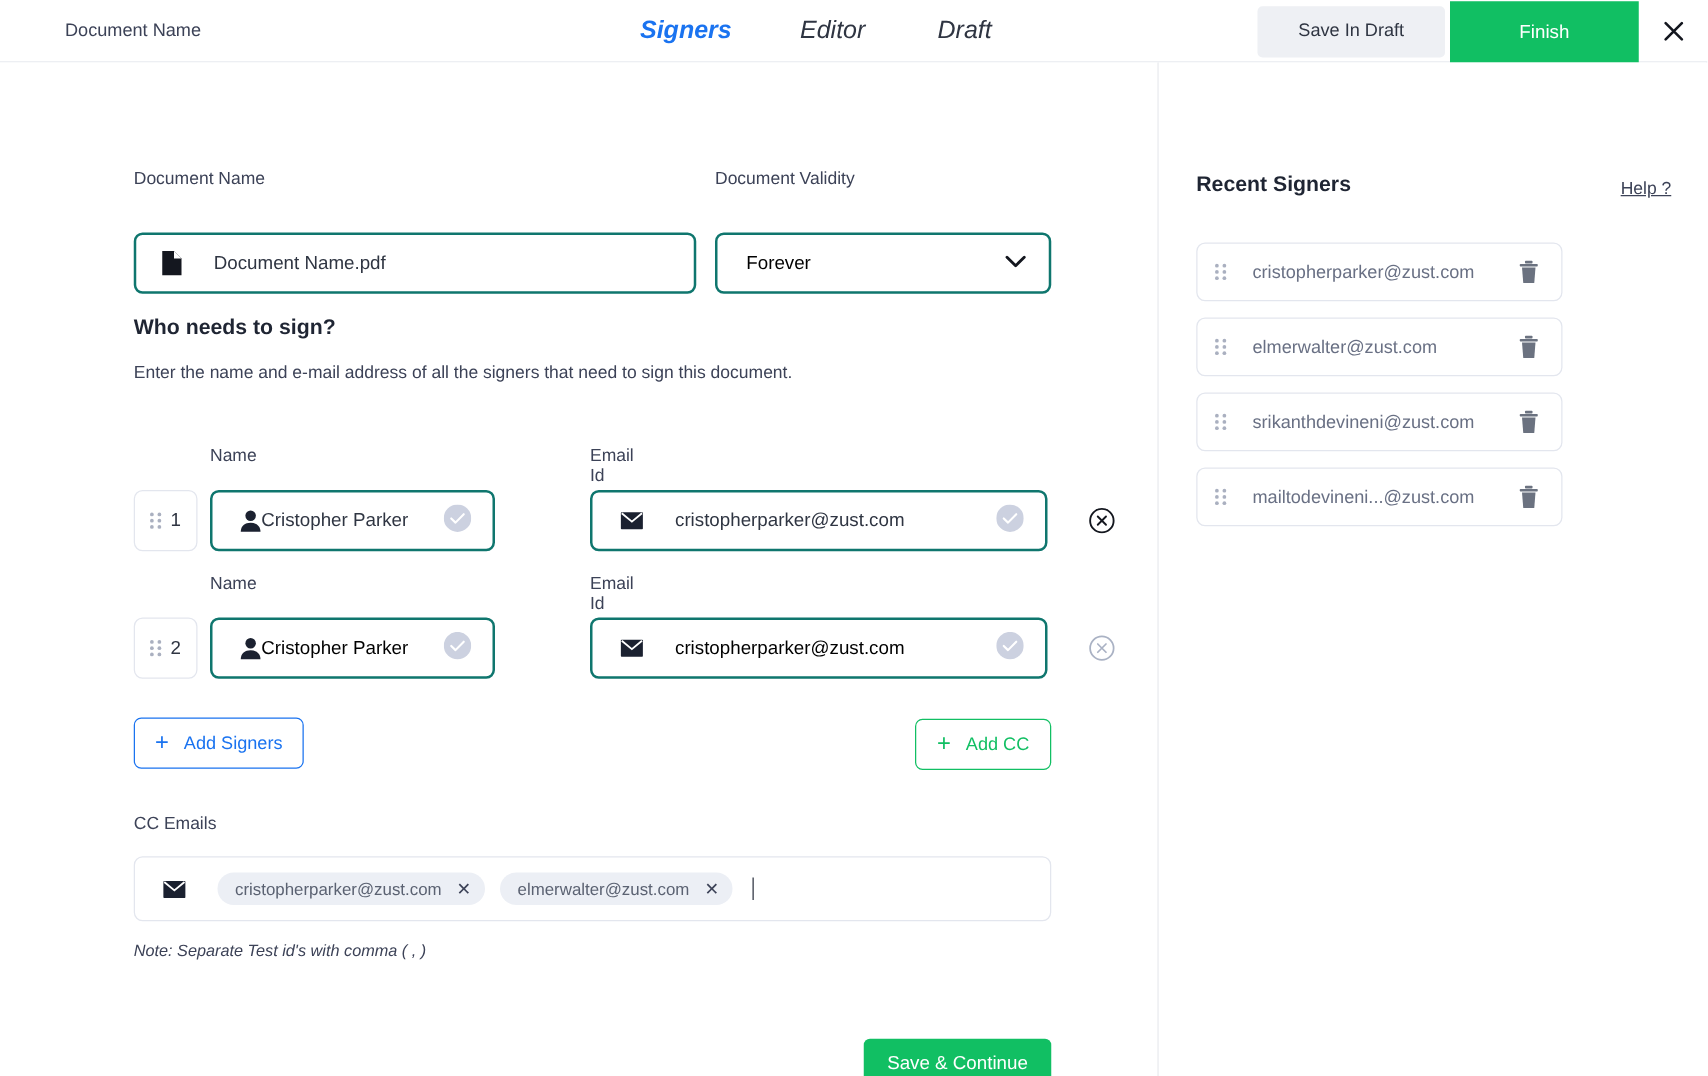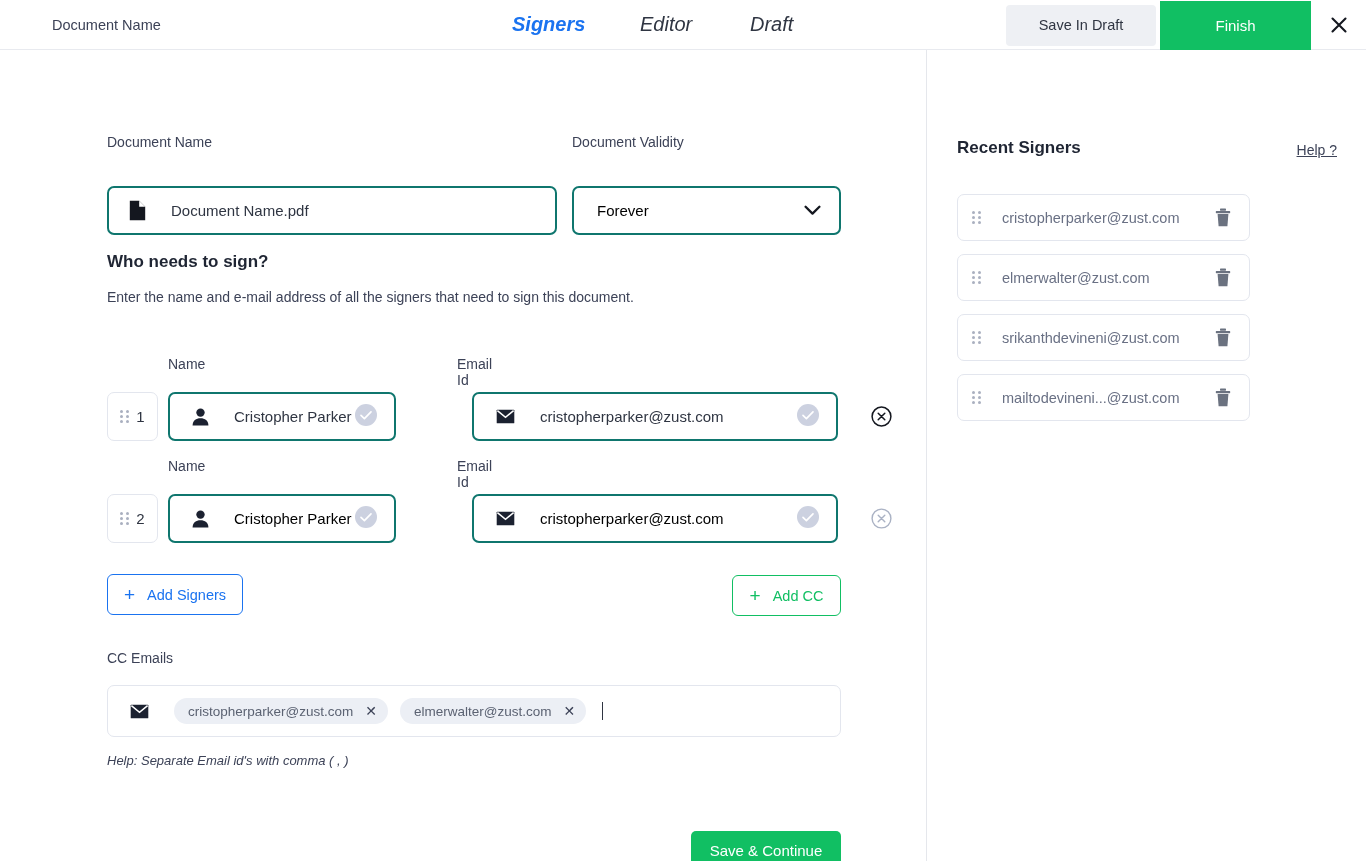--- a/index.html
+++ b/index.html
@@ -128,21 +128,21 @@
     position: absolute; left: 107px; top: 239px;
     font-size: 14px; color: #3c4257;
   }
 
   
   .signer-row { position: absolute; left: 107px; height: 95px; }
   .signer-row.r1 { top: 303px; }
   .signer-row.r2 { top: 405px; }
   .col-label { position: absolute; font-size: 14px; color: #3c4257; top: 3px; }
   .col-label.lbl-name  { left: 61px; }
-  .col-label.lbl-email { left: 350px; }
+  .col-label.lbl-email { left: 365px; }
 
   .order-box {
     position: absolute; left: 0; top: 39px;
     width: 51px; height: 49px;
     border: 1px solid #e3e6ee; border-radius: 7px;
     display: flex; align-items: center; justify-content: center;
     gap: 7px;
     background: #fff;
   }
   .order-num { font-size: 15px; color: #2f3542; }
@@ -150,21 +150,21 @@
   .name-box {
     position: absolute; left: 61px; top: 39px;
     width: 228px; height: 49px;
     padding-left: 22px;
   }
   .email-box {
     position: absolute; left: 365px; top: 39px;
     width: 366px; height: 49px;
     padding-left: 22px;
   }
-  .name-box .input-text  { margin-left: 25px; }
+  .name-box .input-text  { }
   .email-box .input-text { margin-left: 25px; }
   .check-badge {
     position: absolute; right: 17px; top: 50%;
     transform: translateY(-50%);
   }
   .remove-btn {
     position: absolute; top: 39px; left: 750px;
     width: 49px; height: 49px;
     display: flex; align-items: center; justify-content: center;
     background: none; border: none; cursor: pointer;
@@ -444,21 +444,21 @@
       <span class="chip">
         <span>cristopherparker@zust.com</span>
         <span class="chip-x">✕</span>
       </span>
       <span class="chip">
         <span>elmerwalter@zust.com</span>
         <span class="chip-x">✕</span>
       </span>
       <span class="caret"></span>
     </div>
-    <div class="note">Help: Separate Email id's with comma ( , )</div>
+    <div class="note">Note: Separate Test id's with comma ( , )</div>
 
     <button id="btn-save-continue">Save &amp; Continue</button>
   </div>
 
   <div class="side-pane">
     <div class="side-title">Recent Signers</div>
     <div class="help-link">Help ?</div>
 
     <div class="recent-item" style="top:144px">
       <span class="drag-handle drag-dots">

